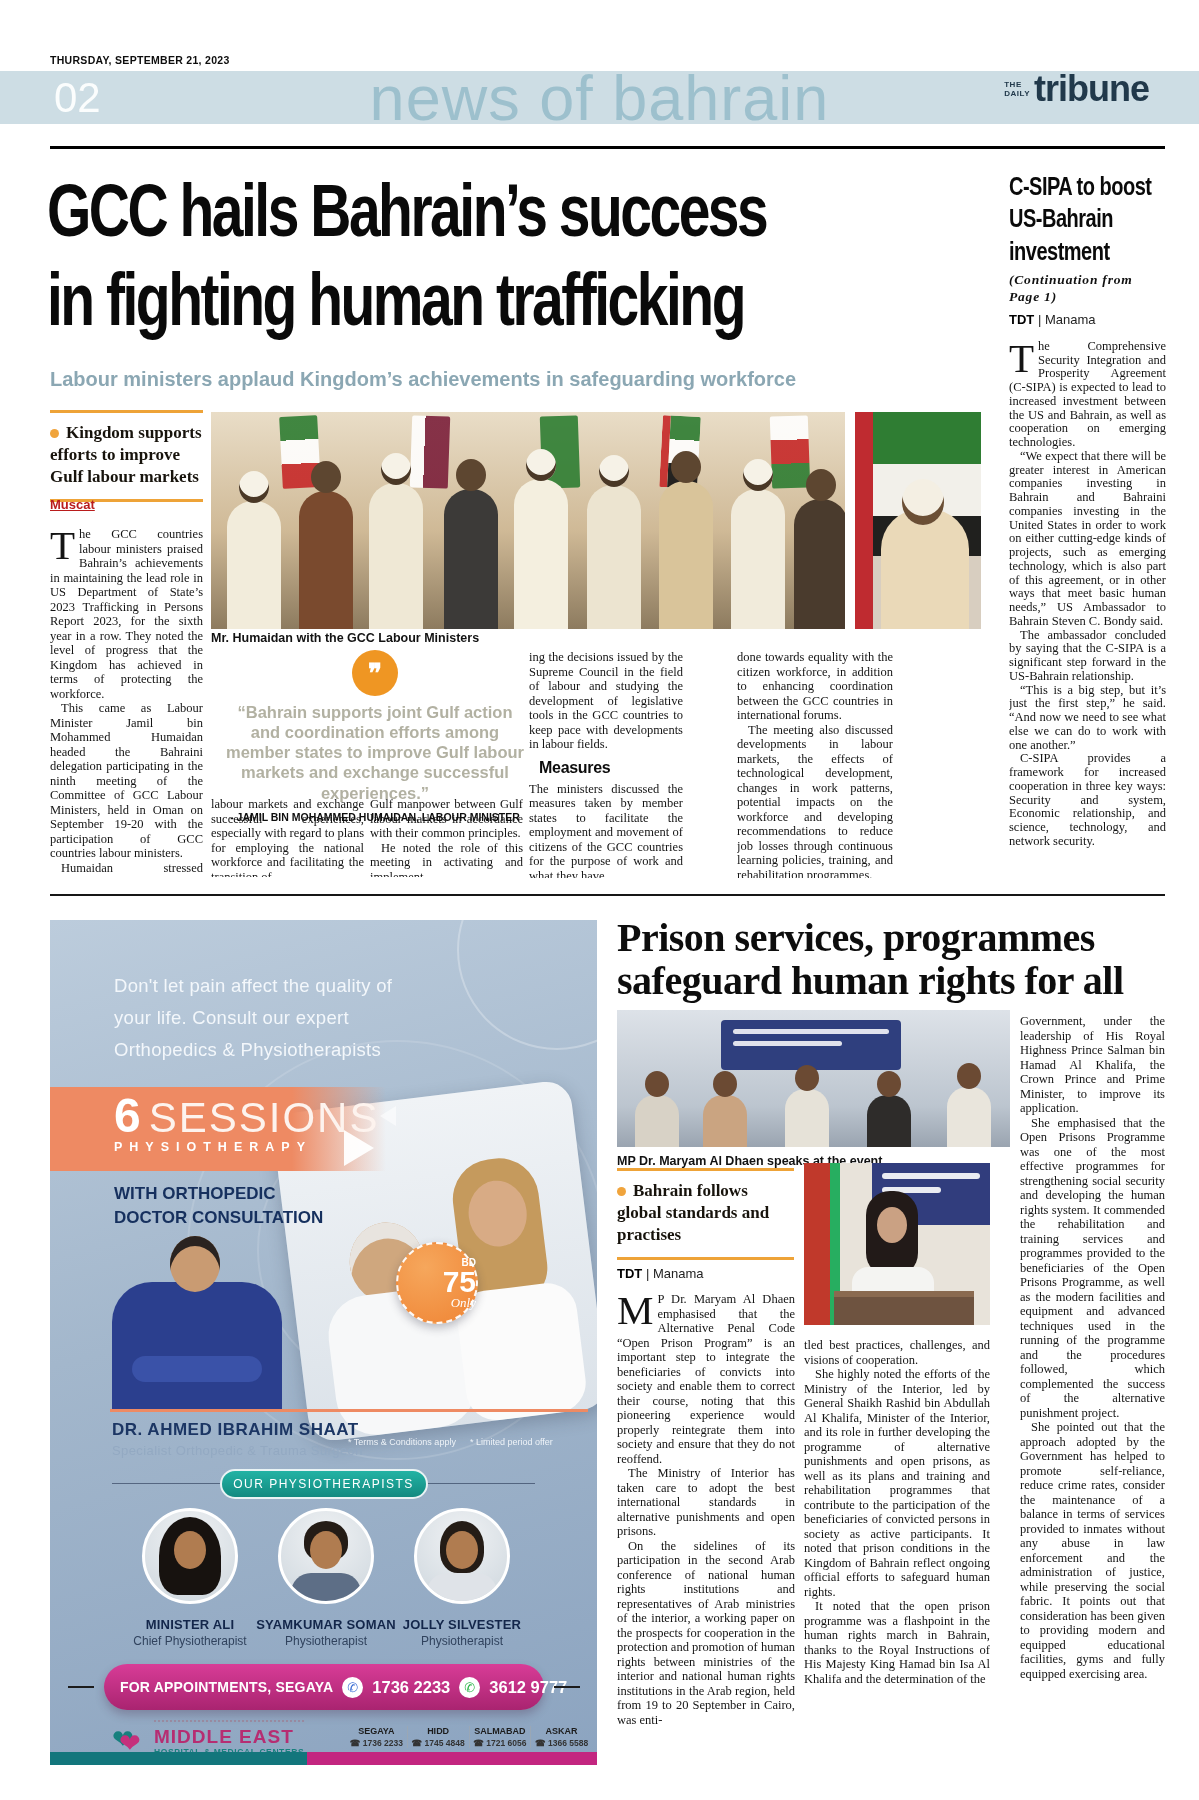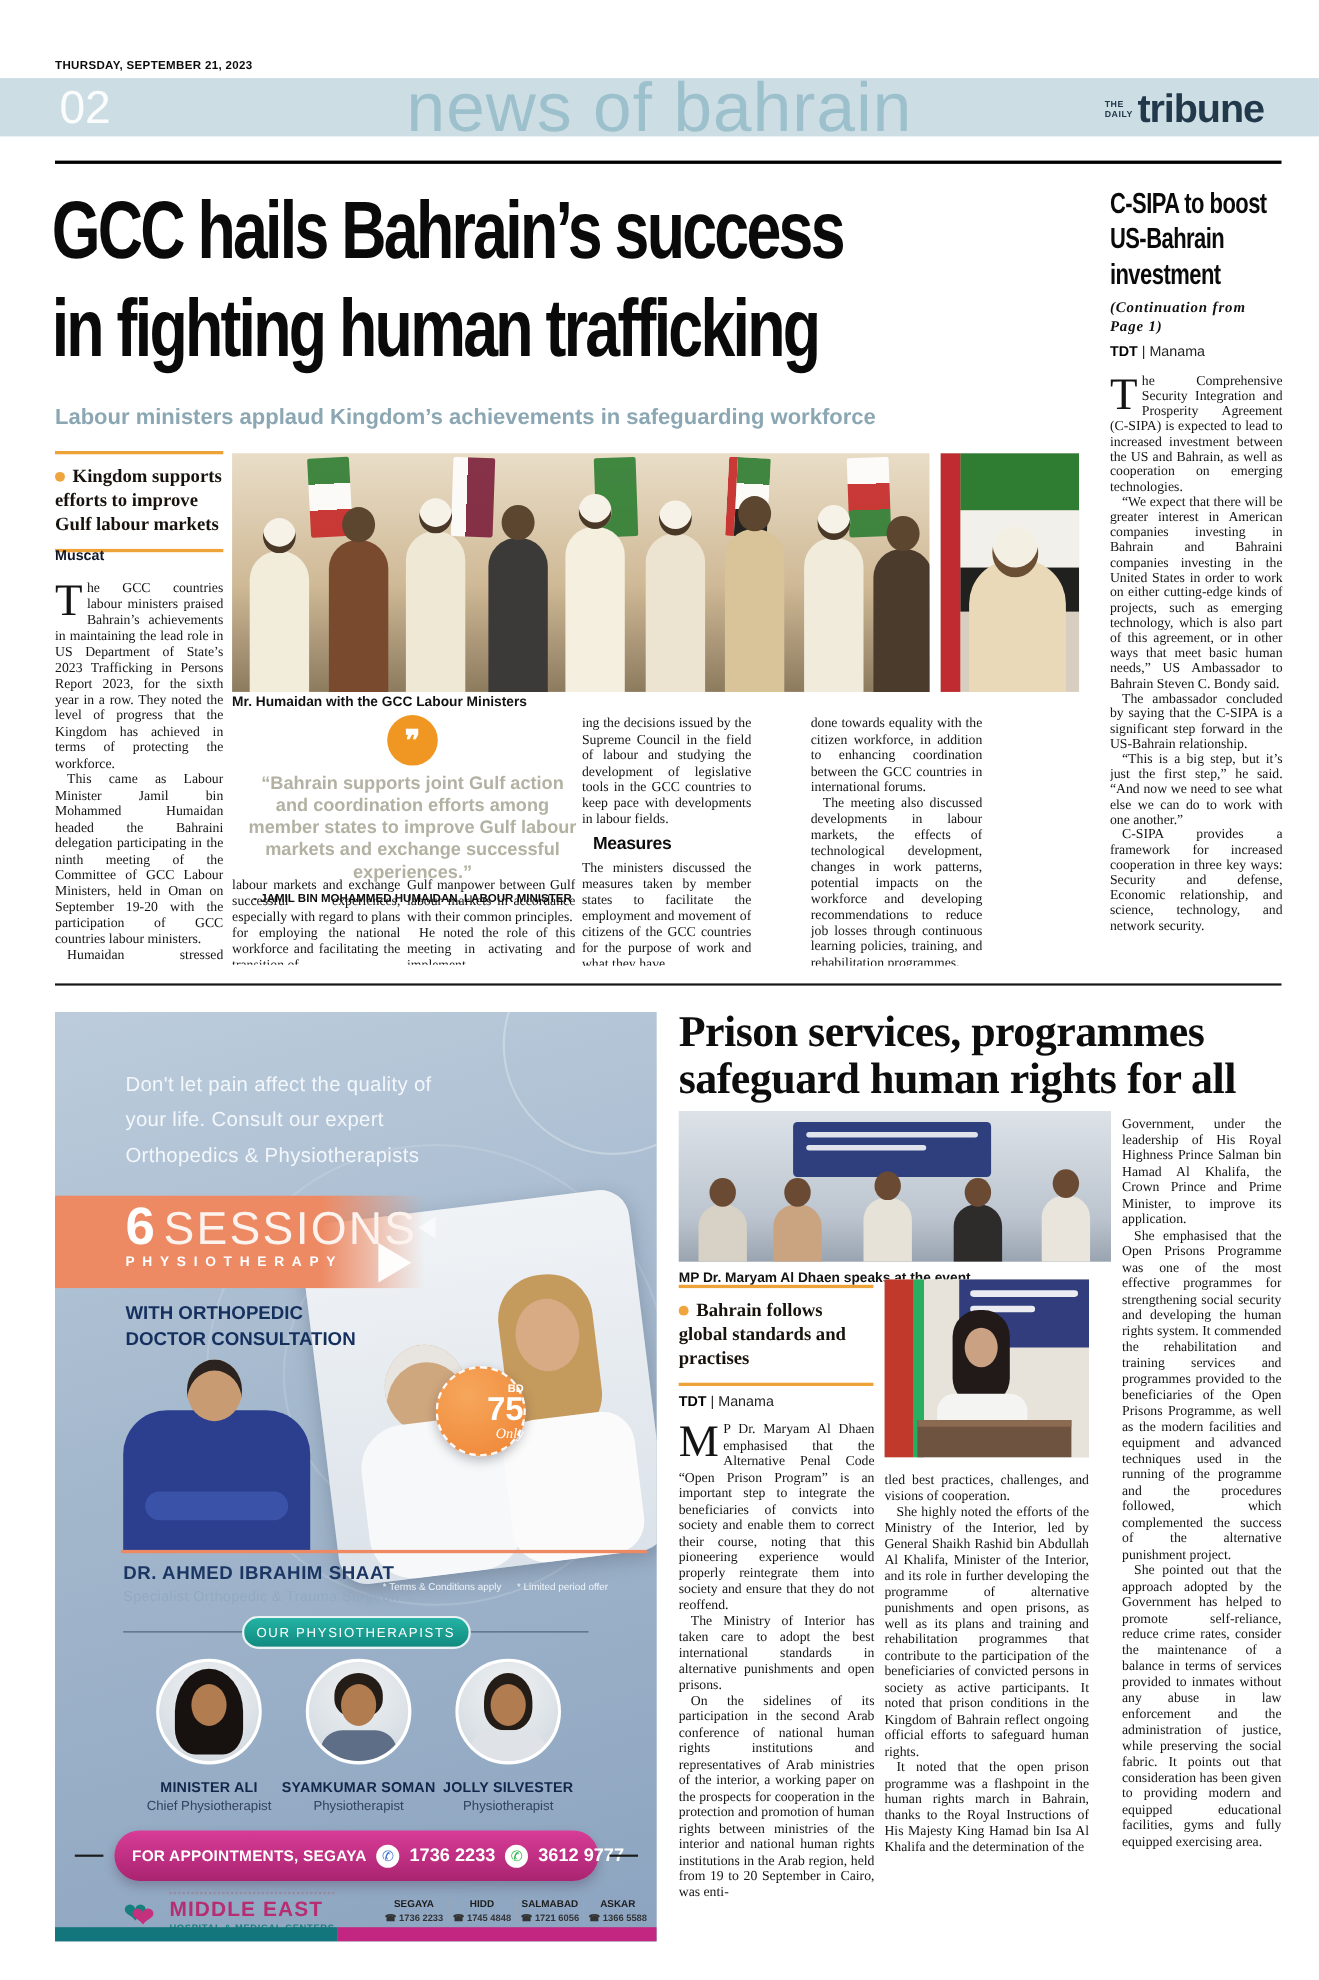--- a/index.html
+++ b/index.html
@@ -6,37 +6,37 @@
   html,body { background:#e9e9e9; }
   .page { position:relative; width:1199px; height:1800px; margin:0 auto; background:#ffffff;
           font-family:"Liberation Sans", sans-serif; color:#111; overflow:hidden; }
 
   
   .date-line { position:absolute; left:50px; top:54px; font-size:10.5px; font-weight:700; letter-spacing:.3px; color:#0d0d0d; }
   .band { position:absolute; left:0; top:71px; width:1199px; height:53px; background:#cddde4; }
   .page-num { position:absolute; left:54px; top:3px; font-size:42px; line-height:48px; font-weight:400; color:#fbfdfd; }
   .masthead { position:absolute; left:0; right:0; top:-8px; text-align:center; font-weight:100;
               font-size:63px; line-height:70px; letter-spacing:1px; color:#9dc0cd; }
-  .brand { position:absolute; right:50px; top:10px; display:flex; align-items:center; gap:4px; color:#21394b; }
+  .brand { position:absolute; right:50px; top:0; display:flex; align-items:center; gap:4px; color:#21394b; }
   .brand-small { display:flex; flex-direction:column; font-size:8px; font-weight:700; line-height:9px; letter-spacing:.5px; }
   .brand-big { font-size:36px; font-weight:800; letter-spacing:-1px; line-height:36px; }
 
   .rule-top { position:absolute; left:50px; top:146px; width:1115px; height:3px; background:#000; }
 
   
   .headline { position:absolute; left:47px; top:166px; width:810px; font-size:57px; line-height:1.2;
               font-weight:800; letter-spacing:-2.5px; color:#0a0a0a; transform:scaleY(1.3); transform-origin:0 0; }
   .headline span { display:block; }
   .subhead { position:absolute; left:50px; top:368px; width:820px; font-size:20px; font-weight:700; color:#8ba7b3; }
 
   .kicker { border-top:3px solid #eea338; border-bottom:3px solid #eea338; padding:9px 0 11px;
             font-family:"Liberation Serif", serif; font-size:17px; line-height:1.3; font-weight:700; color:#17130c; }
   .kicker1 { position:absolute; left:50px; top:410px; width:153px; }
   .bullet { display:inline-block; width:9px; height:9px; border-radius:50%; background:#f0a43c; margin-right:7px; }
-  .dateline { position:absolute; font-size:13px; font-weight:800; color:#0f172a; }
+  .dateline { position:absolute; font-size:13px; font-weight:800; color:#b91c1c;text-decoration:underline; }
   .dl1 { left:50px; top:497px; }
 
   .news p { font-family:"Liberation Serif", serif; font-size:12.5px; line-height:1.16; text-align:justify; color:#141414; }
   .news p + p { text-indent:11px; }
   .dropcap p:first-child::first-letter { float:left; font-size:41px; line-height:32px; padding:2px 4px 0 0; font-weight:400; }
 
   .col1 { position:absolute; left:50px;  top:527px; width:153px; height:350px; overflow:hidden; }
   .col2 { position:absolute; left:211px; top:797px; width:153px; height:80px;  overflow:hidden; }
   .col3 { position:absolute; left:370px; top:797px; width:153px; height:80px;  overflow:hidden; }
   .col4 { position:absolute; left:529px; top:650px; width:154px; height:228px; overflow:hidden; }
@@ -285,21 +285,21 @@
     <div class="byline">
       <b>TDT</b>
       <span>|</span>
       <span>Manama</span>
     </div>
     <div class="news dropcap sb-body">
         <p>The Comprehensive Security Integration and Prosperity Agreement (C-SIPA) is expected to lead to increased investment between the US and Bahrain, as well as cooperation on emerging technologies.</p>
         <p>“We expect that there will be greater interest in American companies investing in Bahrain and Bahraini companies investing in the United States in order to work on either cutting-edge kinds of projects, such as emerging technology, which is also part of this agreement, or in other ways that meet basic human needs,” US Ambassador to Bahrain Steven C. Bondy said.</p>
         <p>The ambassador concluded by saying that the C-SIPA is a significant step forward in the US-Bahrain relationship.</p>
         <p>“This is a big step, but it’s just the first step,” he said. “And now we need to see what else we can do to work with one another.”</p>
-        <p>C-SIPA provides a framework for increased cooperation in three key ways: Security and defense, Economic relationship, and science, technology, and network security.</p>
+        <p>C-SIPA provides a framework for increased cooperation in three key ways: Security and system, Economic relationship, and science, technology, and network security.</p>
       </div>
   </aside>
 
   <div class="divider-mid"></div>
 
   <section class="ad">
     <i class="ring" style="right:-60px; top:-70px; width:200px; height:200px;"></i>
     <i class="ring" style="right:-10px; top:120px; width:420px; height:420px; opacity:.5;"></i>
     <i class="ring" style="right:60px; top:190px; width:280px; height:280px; opacity:.5;"></i>
 

